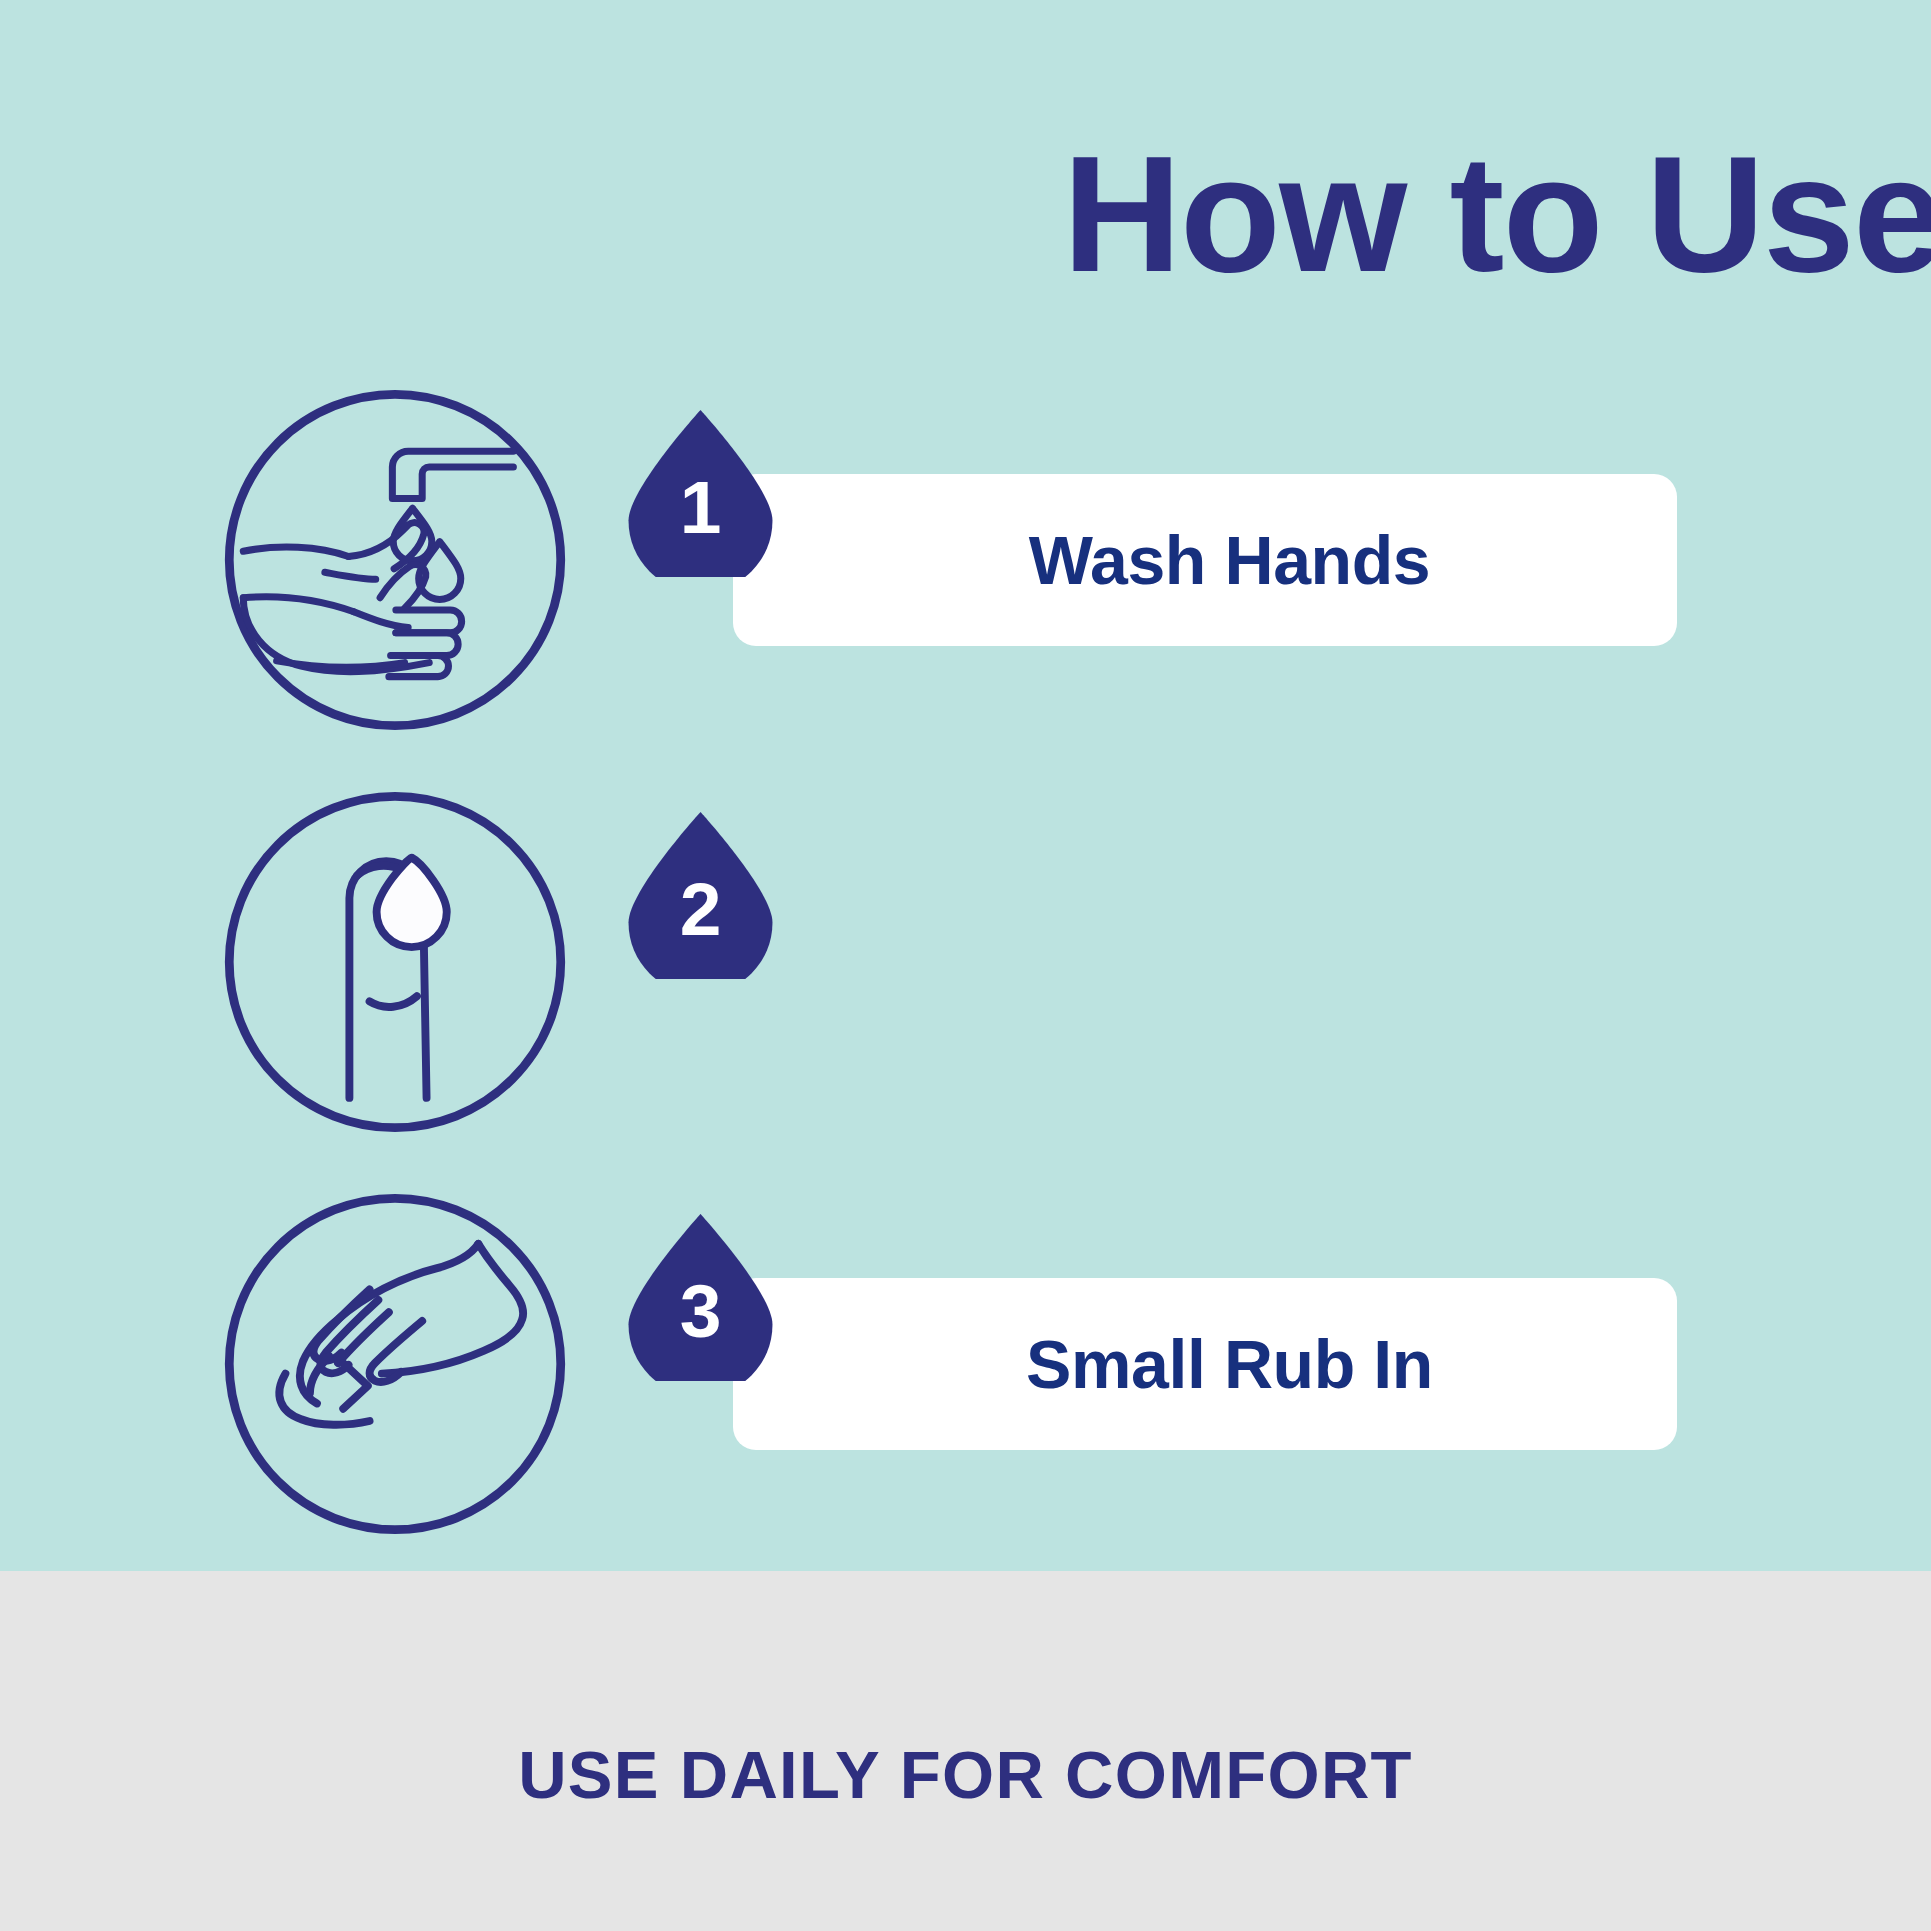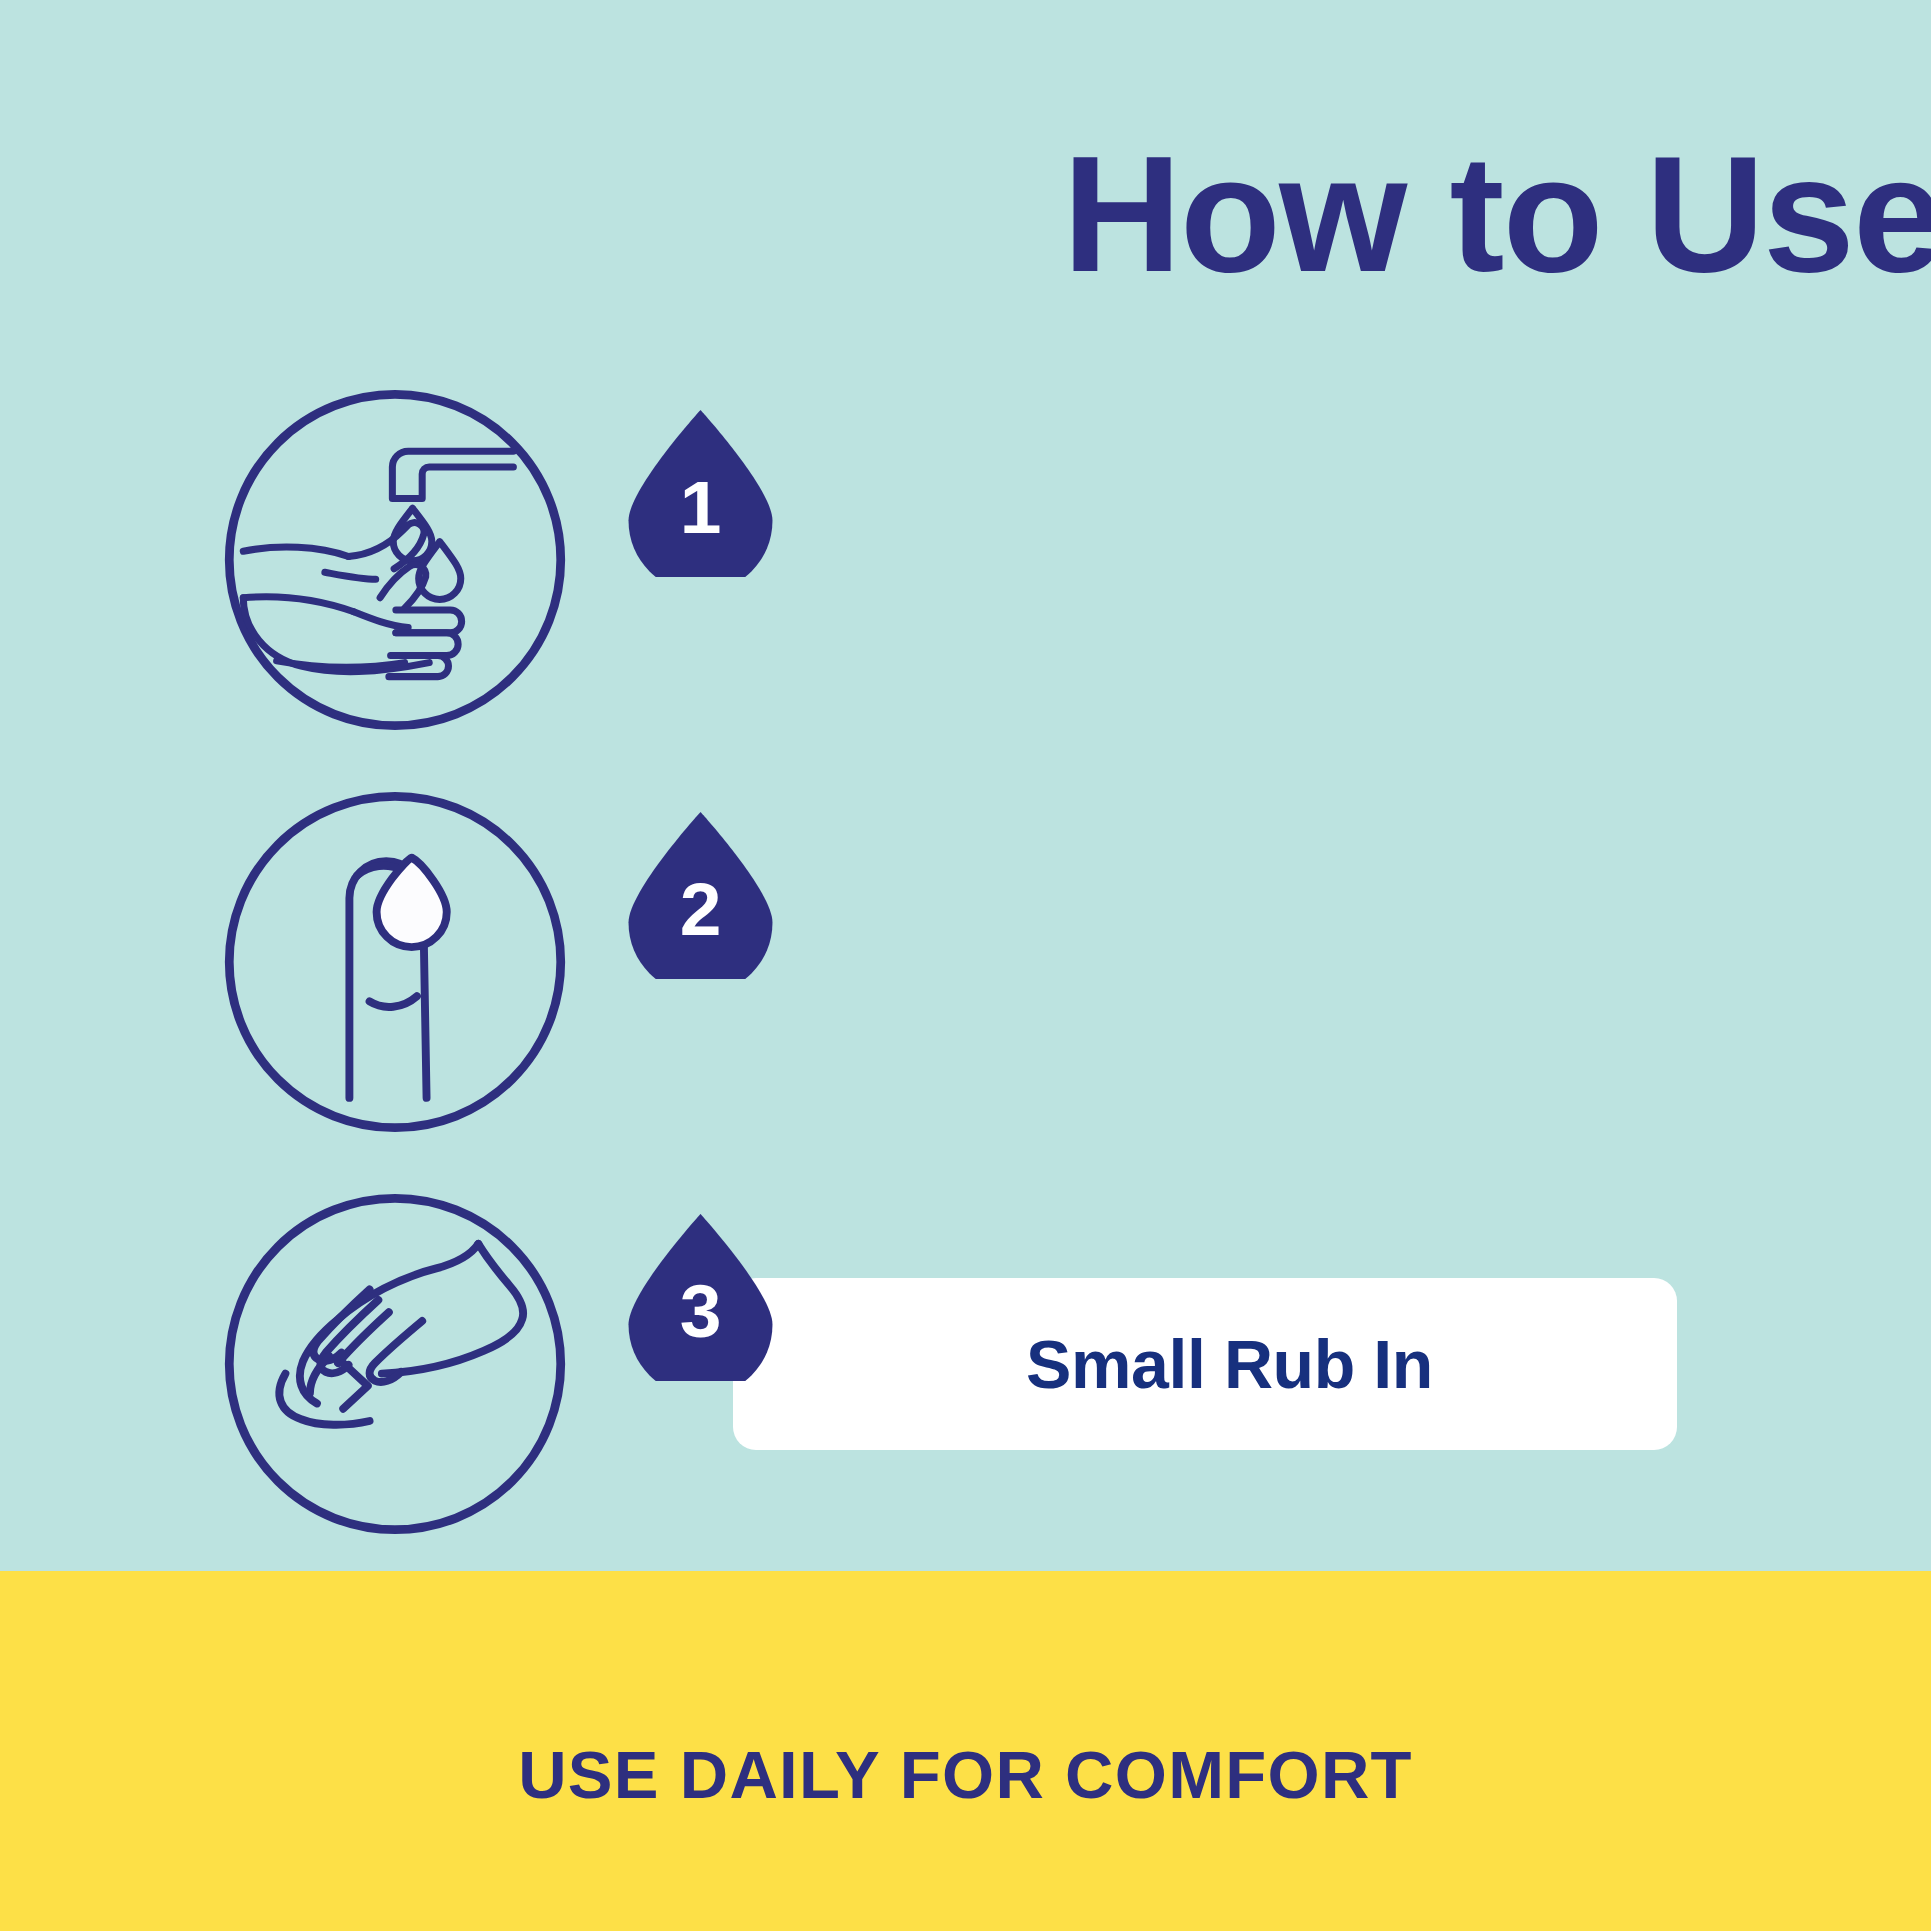--- a/index.html
+++ b/index.html
@@ -121,21 +121,21 @@
     pointer-events: none;
   }
 
   
   .banner {
     position: absolute;
     left: 0;
     top: 1571px;
     width: 1931px;
     height: 360px;
-    background: #fde047;
+    background: #e5e5e5;
     display: flex;
     align-items: center;
     justify-content: center;
   }
   .banner-text {
     font-size: 67px;
     font-weight: 700;
     color: #2E2F7F;
     letter-spacing: 1.3px;
     line-height: 1;
@@ -184,20 +184,23 @@
         </svg>
       </div>
 
       <div class="drop-badge">
         <svg viewBox="0 0 172 192" xmlns="http://www.w3.org/2000/svg">
           <path d="M86 2 C86 2 168 92 168 128 A82 82 0 0 1 4 128 C4 92 86 2 86 2 Z" fill="#2E2F7F"></path>
         </svg>
         <div class="drop-num">1</div>
       </div>
 
+      <div class="step-card">
+        <span class="step-label">Wash Hands</span>
+      </div>
     </div>
 
     <div class="step-row">
 
       <div class="icon-circle">
         <svg viewBox="0 0 390 390" xmlns="http://www.w3.org/2000/svg">
           <circle cx="195" cy="195" r="189" fill="none" stroke="#2E2F7F" stroke-width="10"></circle>
           <g fill="none" stroke="#2E2F7F" stroke-width="9" stroke-linecap="round" stroke-linejoin="round">
 
             <path d="M143 350 L143 122 a42 42 0 0 1 84 0 L231 350"></path>

